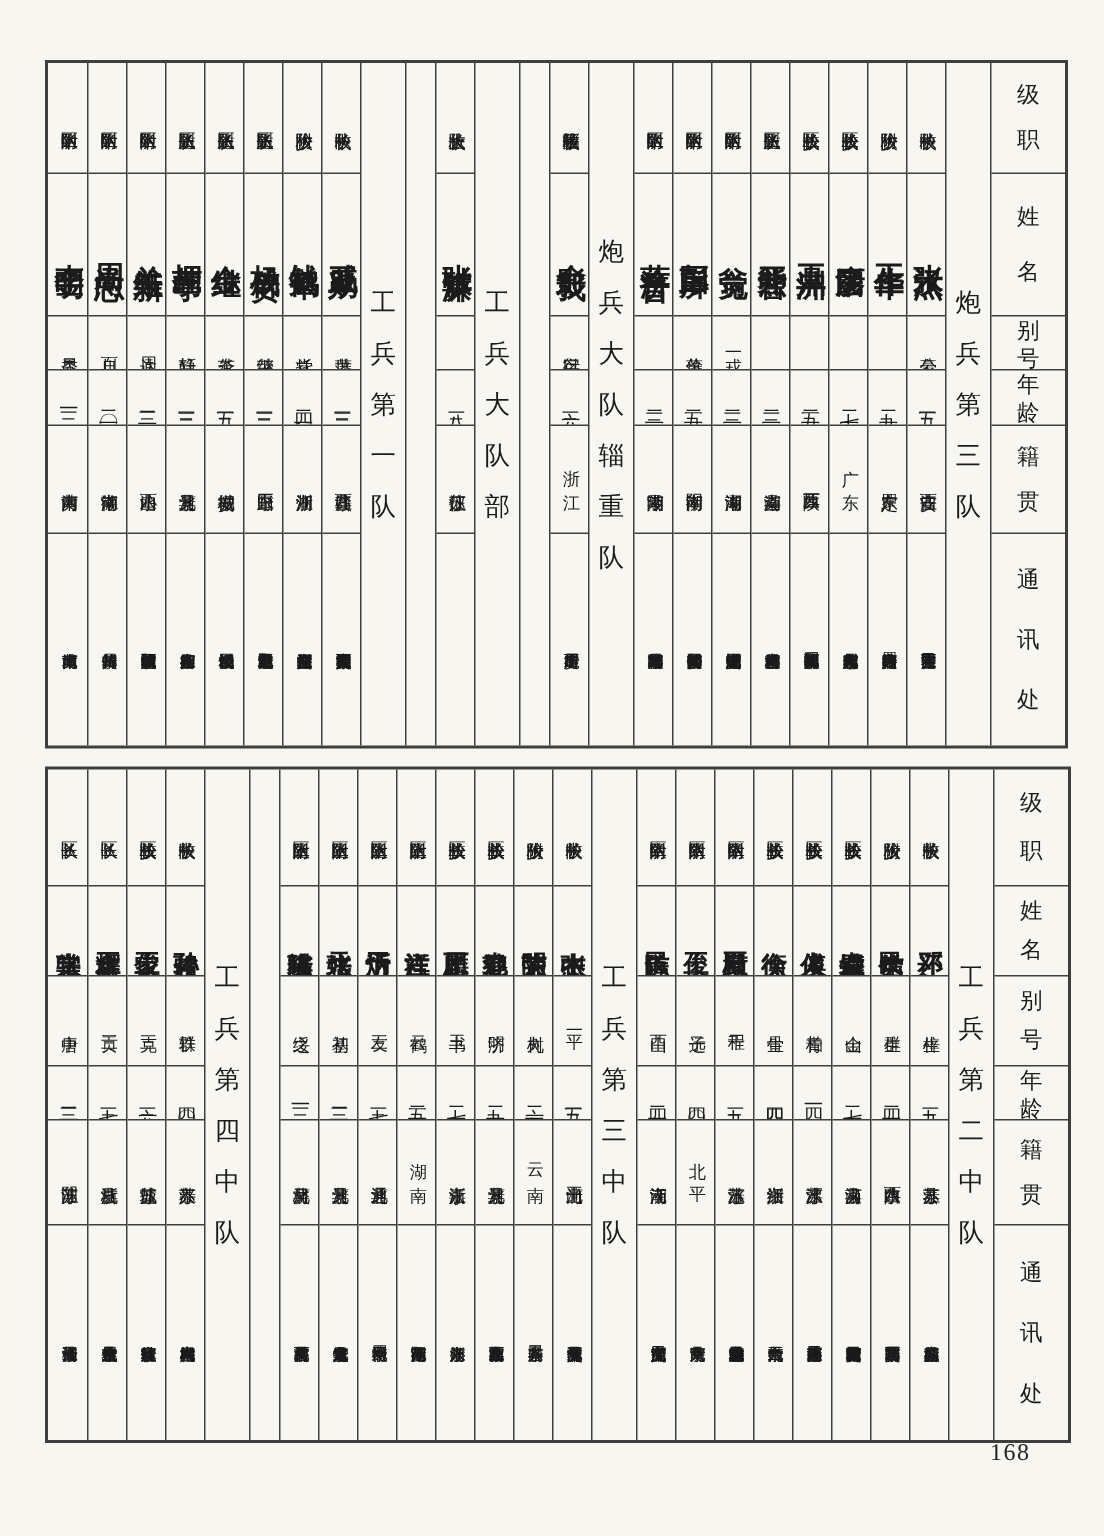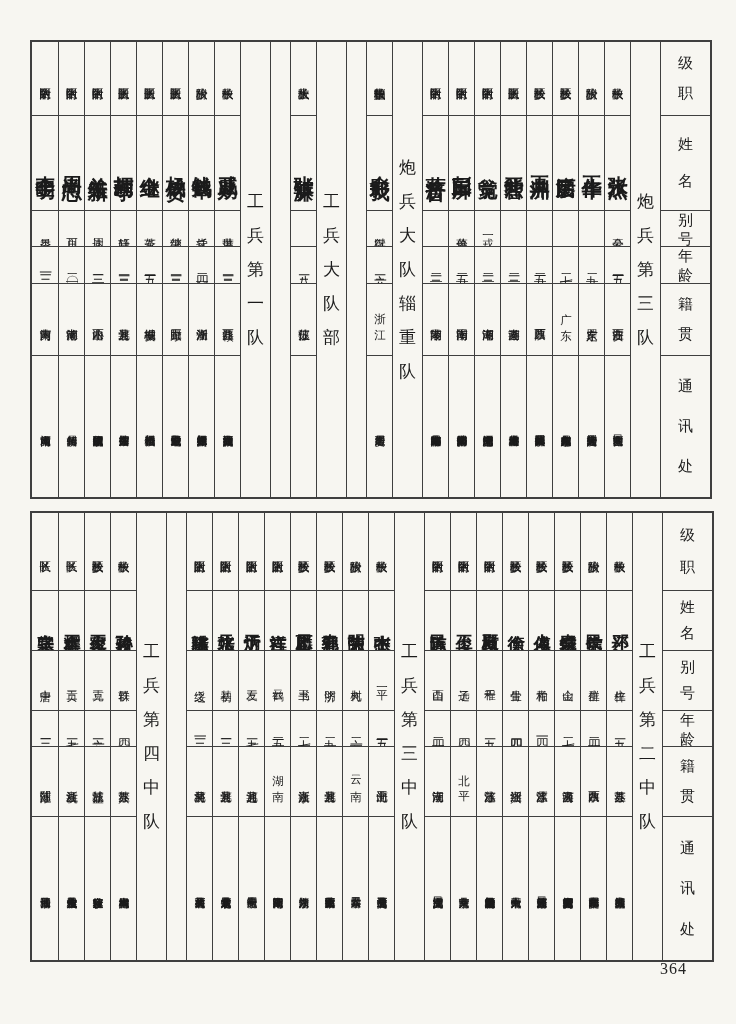--- a/index.html
+++ b/index.html
@@ -927,14 +927,14 @@
           </div>
           <div class="cell r4 native">
             <span class="vt">江苏淮阴</span>
           </div>
           <div class="cell r5 address">
             <span class="vt">清江浦张仙楼五号</span>
           </div>
         </div>
       </div>
     </div>
-  <div class="page-number">364</div>
+  <div class="page-number">168</div>
 </div>
 
 </body></html>

